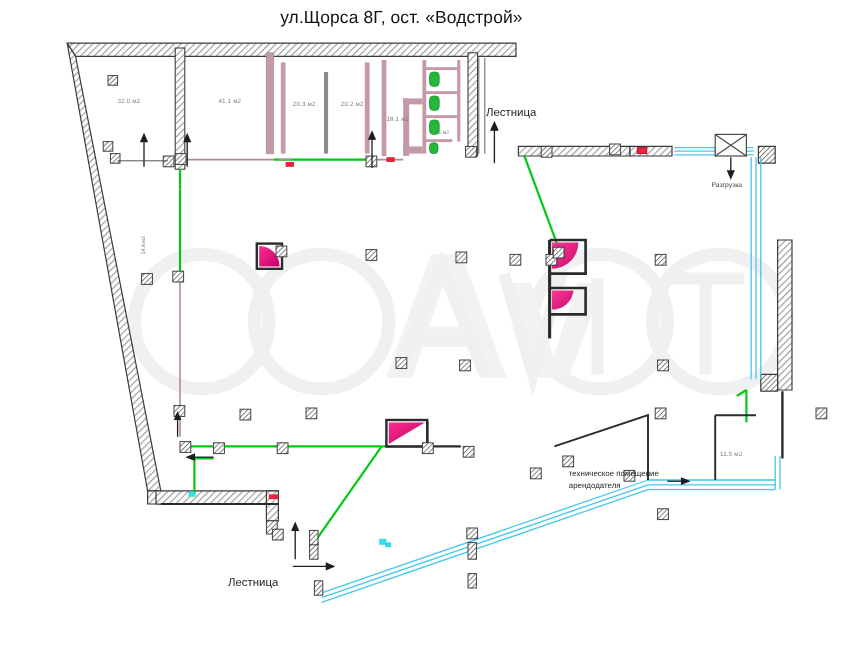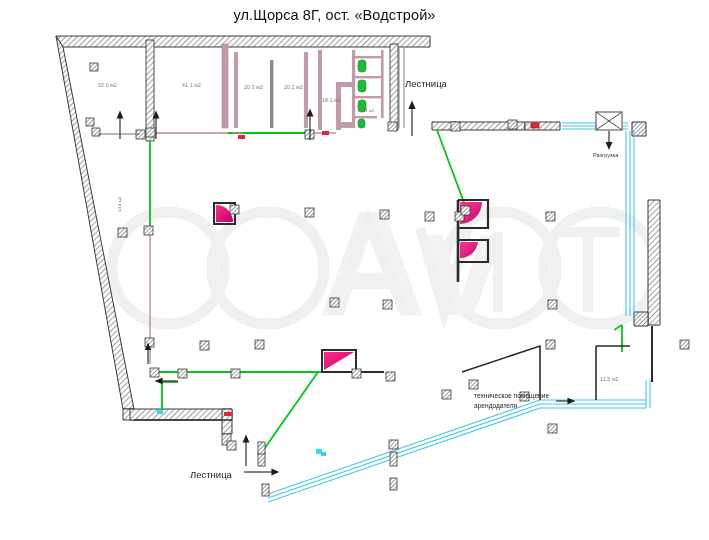--- a/index.html
+++ b/index.html
@@ -47,20 +47,21 @@
     color: #7a7a82;
     letter-spacing: 0.15px;
   }
   .lbl.area-small {
     font-size: 4.2px;
     color: #7a7a82;
   }
   .lbl.stair {
     font-size: 9.5px;
     color: #1d1d1d;
+    margin-top: 11px;
   }
   .lbl.tech {
     font-size: 6.6px;
     color: #1d1d1d;
     line-height: 1.55;
   }
   .lbl.unload {
     font-size: 5.6px;
     color: #3a3a3a;
   }

